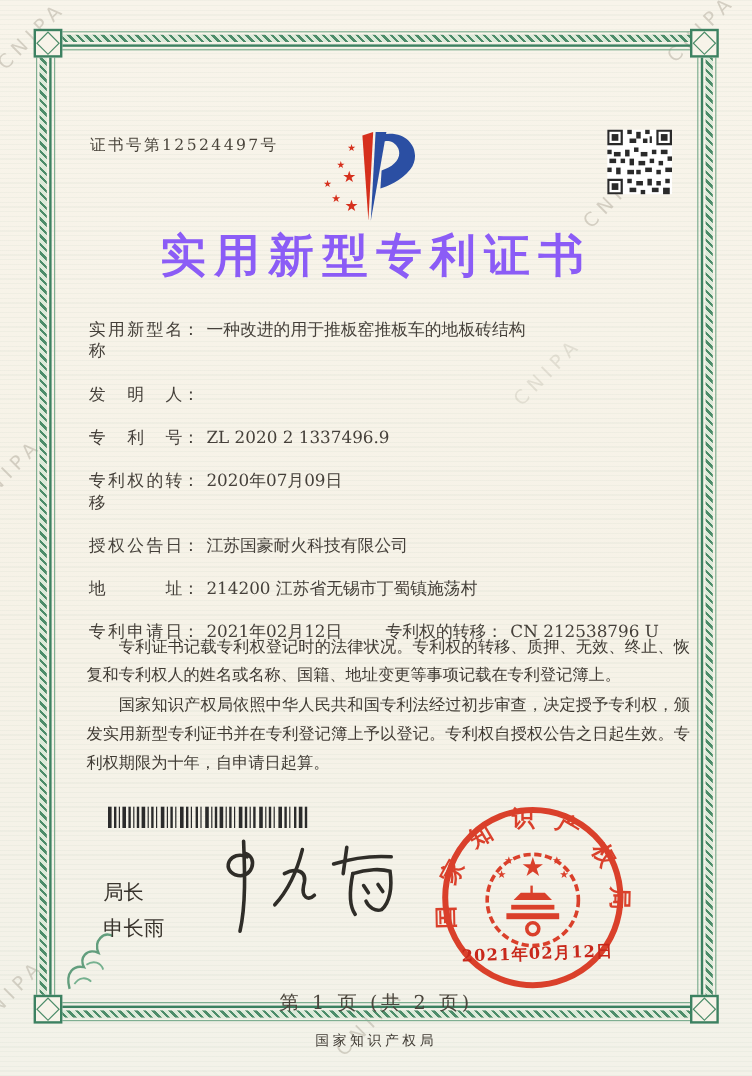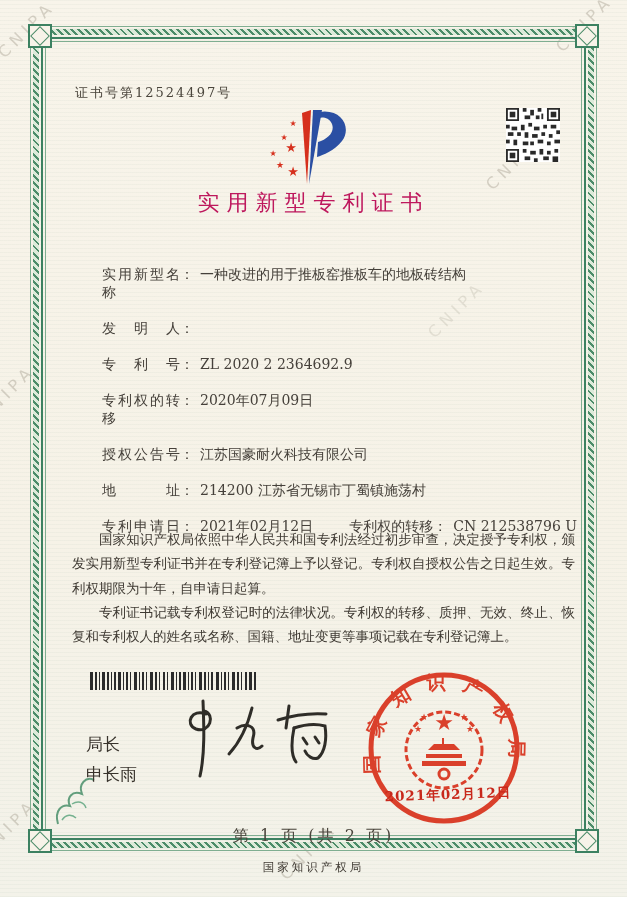--- a/index.html
+++ b/index.html
@@ -19,27 +19,27 @@
   .frame .l1{position:absolute;inset:0;border:1px solid #7fae91;}
   .frame .band{position:absolute;inset:3px;border:6px solid transparent;
     border-image:repeating-linear-gradient(45deg,#4c8c69 0 2px,#dcead9 2px 5px) 6;}
   .frame .l2{position:absolute;inset:11px;border:2px solid #3c8161;}
   .frame .l3{position:absolute;inset:15px;border:1px solid #7fae91;}
   .corner{position:absolute;width:20px;height:20px;background:#f7f3e9;border:2px solid #3c8161;z-index:3;}
   .corner::before{content:"";position:absolute;inset:3px;border:1px solid #4c8c69;transform:rotate(45deg);}
   .c-tl{left:-2px;top:-2px}.c-tr{right:-2px;top:-2px}.c-bl{left:-2px;bottom:-2px}.c-br{right:-2px;bottom:-2px}
   
   .content{position:absolute;inset:0;z-index:4;}
-  .cert-no{position:absolute;left:75px;top:84px;font-size:13px;letter-spacing:2px;color:#4a453c;}
+  .cert-no{position:absolute;left:75px;top:112px;font-size:13px;letter-spacing:2px;color:#4a453c;}
   .logo{position:absolute;left:262px;top:104px;}
   .qr{position:absolute;left:506px;top:108px;}
-  .title{position:absolute;left:0;right:0;top:188px;text-align:center;font-size:22px;
-    font-weight:normal;letter-spacing:7px;color:#be185d;}
+  .title{position:absolute;left:0;right:0;top:188px;text-align:center;font-size:38px;
+    font-weight:bold;letter-spacing:7px;color:#8b5cf6;}
   .fields{position:absolute;left:74px;top:266px;right:48px;font-size:14px;color:#45403a;}
-  .row{display:flex;margin-bottom:18px;align-items:baseline;margin-left:28px;}
+  .row{display:flex;margin-bottom:18px;align-items:baseline;}
   .lbl{display:inline-block;width:78px;flex:none;text-align:justify;text-align-last:justify;}
   .val{padding-left:6px;text-align:center;}
   .grant-right{margin-left:36px;display:flex;align-items:baseline;}
   .paras{position:absolute;left:72px;right:52px;top:527px;font-size:13.5px;line-height:1.8;
     text-align:justify;color:#3f3a33;}
   .paras p{margin:0;text-indent:2em;}
   .barcode{position:absolute;left:90px;top:672px;}
   .director{position:absolute;left:86px;top:730px;font-size:17px;line-height:1.75;color:#38332c;}
   .sig{position:absolute;left:168px;top:698px;}
   .seal{position:absolute;left:362px;top:668px;mix-blend-mode:multiply;opacity:.93;}
@@ -152,29 +152,29 @@
         <span>：</span>
       <span class="val">一种改进的用于推板窑推板车的地板砖结构</span>
     </div>
     <div class="row">
       <span class="lbl">发明人</span>
         <span>：</span>
     </div>
     <div class="row">
       <span class="lbl">专利号</span>
         <span>：</span>
-      <span class="val">ZL 2020 2 2364692.9</span>
+      <span class="val">ZL 2020 2 1337496.9</span>
     </div>
     <div class="row">
       <span class="lbl">专利权的转移</span>
         <span>：</span>
       <span class="val">2020年07月09日</span>
     </div>
     <div class="row">
-      <span class="lbl">授权公告号</span>
+      <span class="lbl">授权公告日</span>
         <span>：</span>
       <span class="val">江苏国豪耐火科技有限公司</span>
     </div>
     <div class="row">
       <span class="lbl">地址</span>
         <span>：</span>
       <span class="val">214200 江苏省无锡市丁蜀镇施荡村</span>
     </div>
     <div class="row">
       <span class="lbl">专利申请日</span>
@@ -182,22 +182,22 @@
       <span class="val">2021年02月12日</span>
       <span class="grant-right">
         <span>专利权的转移</span>
           <span>：</span>
         <span class="val">CN 212538796 U</span>
       </span>
     </div>
   </div>
 
   <div class="paras">
+    <p>专利证书记载专利权登记时的法律状况。专利权的转移、质押、无效、终止、恢复和专利权人的姓名或名称、国籍、地址变更等事项记载在专利登记簿上。</p>
     <p>国家知识产权局依照中华人民共和国专利法经过初步审查，决定授予专利权，颁发实用新型专利证书并在专利登记簿上予以登记。专利权自授权公告之日起生效。专利权期限为十年，自申请日起算。</p>
-    <p>专利证书记载专利权登记时的法律状况。专利权的转移、质押、无效、终止、恢复和专利权人的姓名或名称、国籍、地址变更等事项记载在专利登记簿上。</p>
   </div>
 
   <svg class="barcode" width="168" height="18" viewBox="0 0 168 18">
     <g fill="#2b2b2b">
       <rect x="0" width="3" height="18"></rect>
         <rect x="5" width="2" height="18"></rect>
         <rect x="9" width="1" height="18"></rect>
       <rect x="12" width="3" height="18"></rect>
         <rect x="17" width="2" height="18"></rect>
         <rect x="21" width="1" height="18"></rect>

